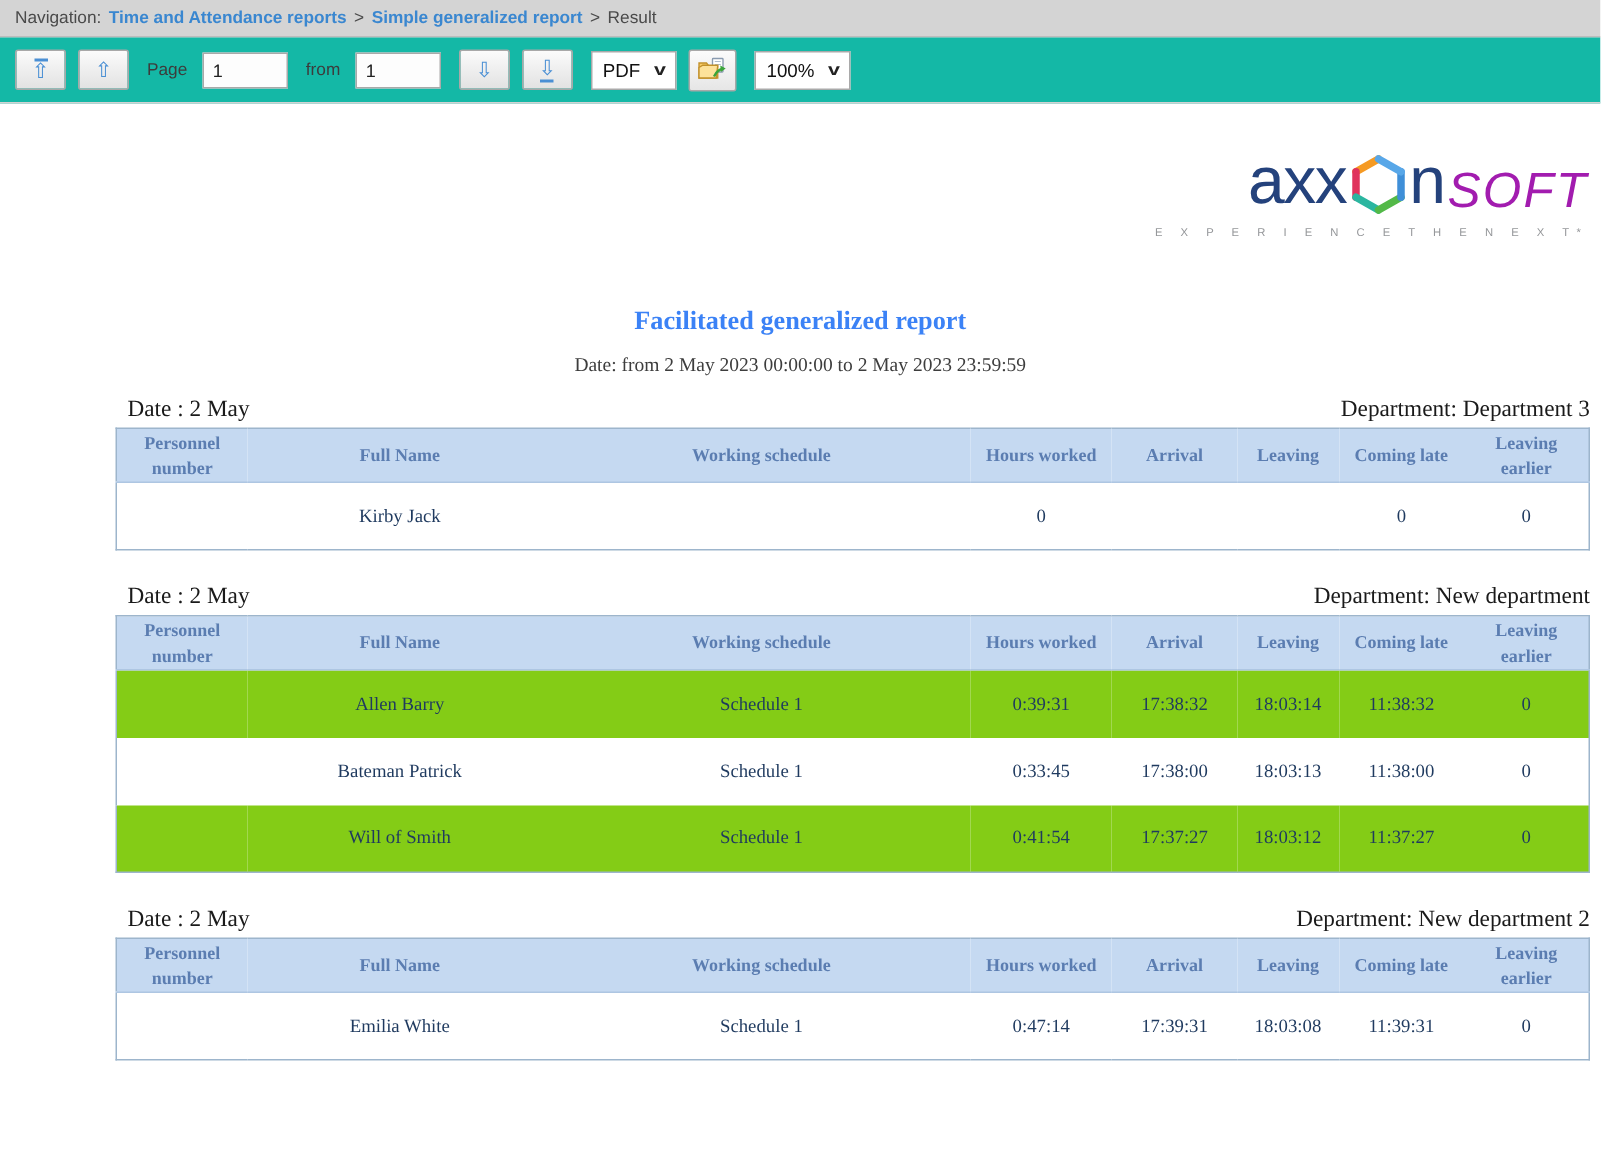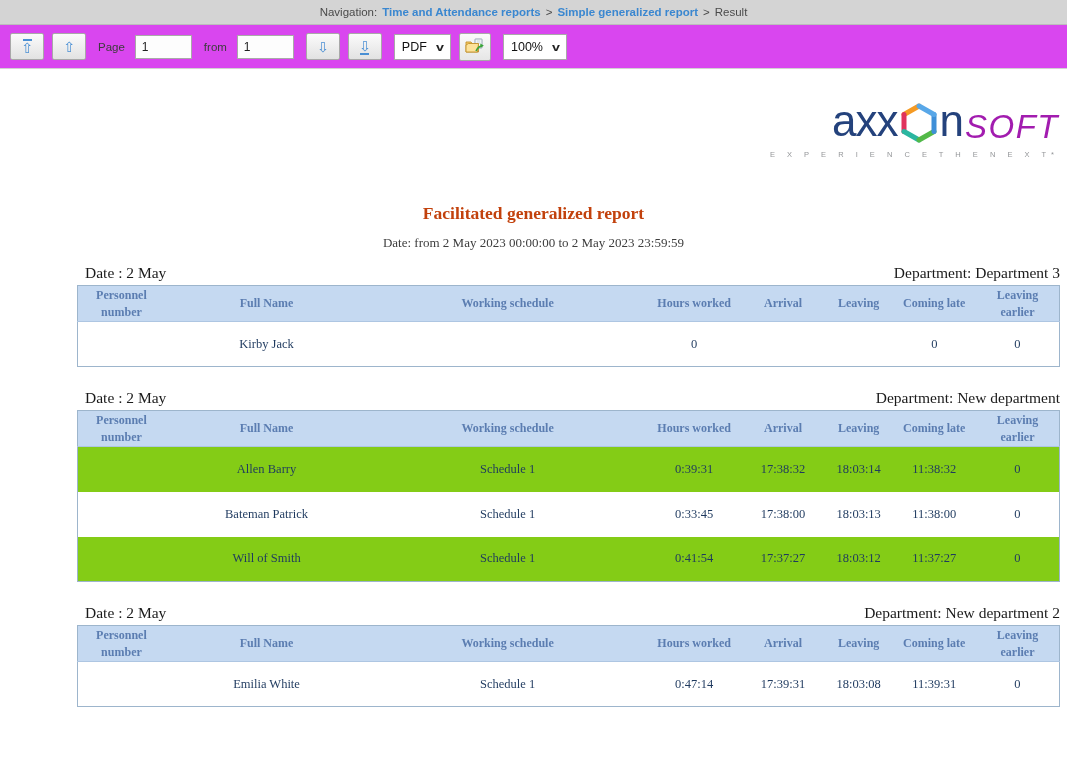--- a/index.html
+++ b/index.html
@@ -16,28 +16,27 @@
     height: 25px;
     background: #d4d4d4;
     border-bottom: 1px solid #bcbcbc;
     display: flex;
     align-items: center;
     padding: 0 10px;
     font-size: 11.5px;
     color: #4a4a4a;
     gap: 5px;
     white-space: nowrap;
-    justify-content: center;
   }
   .navbar a { color: #3a87d0; font-weight: bold; text-decoration: none; cursor: pointer; }
 
   
   .toolbar {
     height: 44px;
-    background: #d946ef;
+    background: #14b8a6;
     border-bottom: 1px solid #d2d2d2;
     display: flex;
     align-items: center;
     padding: 0 10px;
     font-size: 11.5px;
     color: #333;
   }
   .tb-btn {
     width: 34px; height: 27px;
     border: 1px solid #a8a8a8;
@@ -102,21 +101,21 @@
     white-space: nowrap;
   }
 
   
   .report-title {
     text-align: center;
     margin-top: 44px;
     font-family: "Liberation Serif", serif;
     font-weight: bold;
     font-size: 17.5px;
-    color: #c2410c;
+    color: #3b82f6;
   }
   .report-subtitle {
     text-align: center;
     margin-top: 11px;
     font-family: "Liberation Serif", serif;
     font-size: 13px;
     color: #3d3d3d;
   }
   .report-body { margin-left: 77px; width: 983px; }
 

